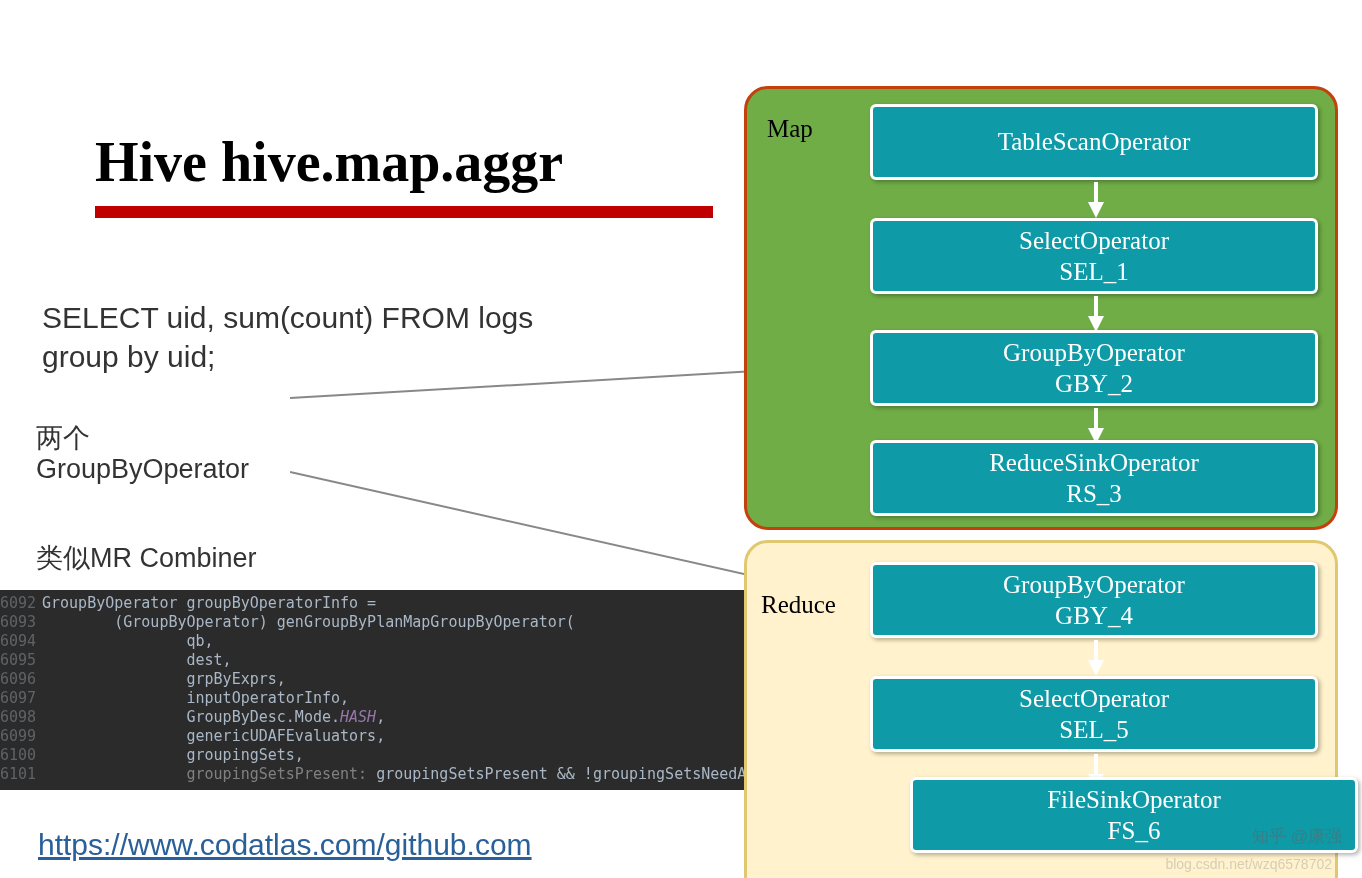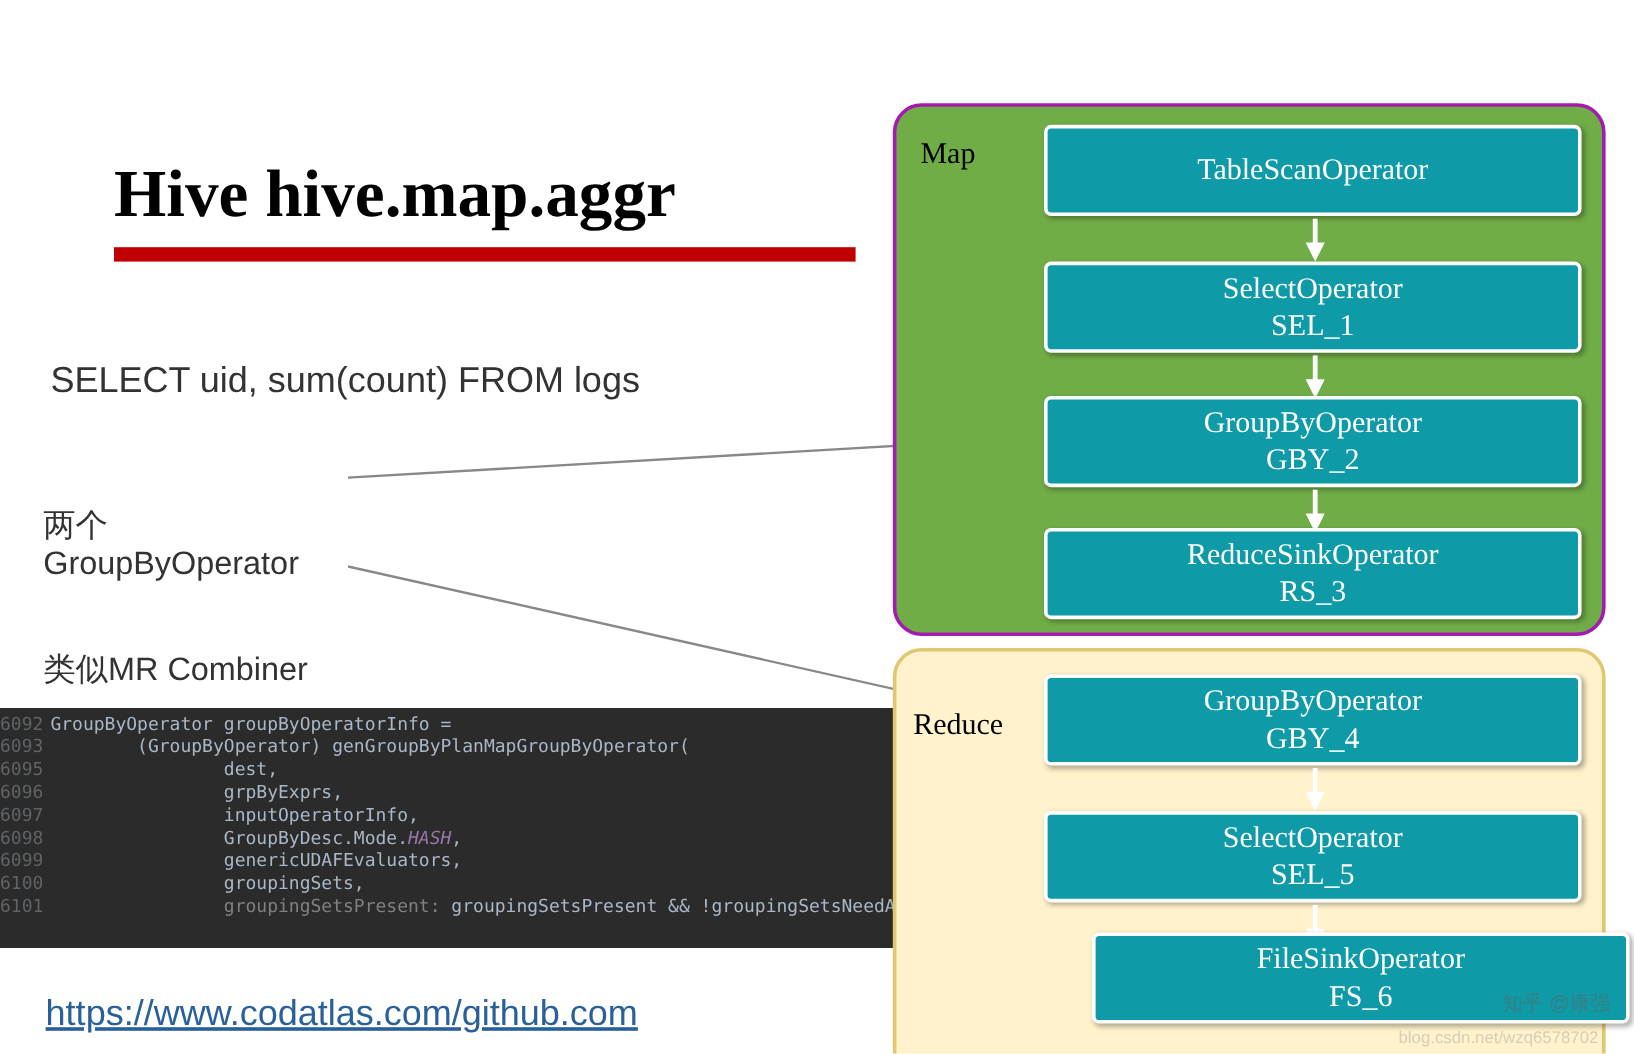--- a/index.html
+++ b/index.html
@@ -10,21 +10,21 @@
 .label-two { position: absolute; left: 36px; top: 420px; font-size: 27px; color: #333; }
 .label-gbo { position: absolute; left: 36px; top: 454px; font-size: 27px; color: #333; }
 .label-combiner { position: absolute; left: 36px; top: 540px; font-size: 27px; color: #333; }
 .code-panel { position: absolute; left: 0px; top: 590px; width: 868px; height: 200px; background: #2b2b2b; color: #a9b7c6; font-family: 'Consolas', monospace; font-size: 15px; padding: 4px 0; }
 .code-line { display: flex; line-height: 19px; }
 .line-no { width: 42px; text-align: right; color: #606366; padding-right: 12px; }
 .code-content { white-space: pre; }
 .code-hash { color: #9876aa; font-style: italic; margin-top: 44px; }
 .code-param { color: #808080; }
 .link-text { position: absolute; left: 38px; top: 828px; font-size: 30px; color: #2a6099; text-decoration: underline; }
-.map-container { position: absolute; top: 86px; left: 744px; width: 594px; height: 444px; background: #70ad47; border: 3px solid #a21caf; border-radius: 24px; }
+.map-container { position: absolute; top: 86px; left: 744px; width: 594px; height: 444px; background: #70ad47; border: 3px solid #c2410c; border-radius: 24px; }
 .map-label { position: absolute; left: 20px; top: 26px; font-family: 'Times New Roman', serif; font-size: 25px; color: #000; }
 .reduce-container { position: absolute; top: 540px; left: 744px; width: 594px; height: 360px; background: #fff2cc; border: 3px solid #e0c870; border-radius: 24px; }
 .reduce-label { position: absolute; left: 14px; top: 48px; font-family: 'Times New Roman', serif; font-size: 25px; color: #000; }
 .op-box { position: absolute; left: 870px; width: 448px; height: 76px; background: #0e9aa7; border: 3px solid #fff; border-radius: 6px; color: #fff; text-align: center; font-family: 'Times New Roman', serif; font-size: 25px; line-height: 1.25; display: flex; flex-direction: column; justify-content: center; box-shadow: 2px 2px 4px rgba(0,0,0,0.3); }
 .op-ts { top: 104px; }
 .op-sel1 { top: 218px; }
 .op-gby2 { top: 330px; }
 .op-rs3 { top: 440px; }
 .op-gby4 { top: 562px; }
 .op-sel5 { top: 676px; }
@@ -41,20 +41,21 @@
 .connector { position: absolute; pointer-events: none; }
 </style>
 </head>
 <body>
 
 <div class="page-title">Hive hive.map.aggr</div>
 <div class="red-line"></div>
 
 <div class="sql-text">
   <div>SELECT uid, sum(count) FROM logs</div>
+  <div>group by uid;</div>
 </div>
 
 <div class="label-two">两个</div>
 <div class="label-gbo">GroupByOperator</div>
 <div class="label-combiner">类似MR Combiner</div>
 
 <svg class="connector" style="left:290px; top:360px; width:580px; height:40px;">
   <line x1="0" y1="38" x2="570" y2="5" stroke="#888" stroke-width="2"></line>
   <polygon points="570,5 558,0 560,12" fill="#888"></polygon>
 </svg>
@@ -64,20 +65,24 @@
 </svg>
 
 <div class="code-panel">
   <div class="code-line">
       <span class="line-no">6092</span>
       <span class="code-content">GroupByOperator groupByOperatorInfo =</span>
     </div>
   <div class="code-line">
       <span class="line-no">6093</span>
       <span class="code-content">        (GroupByOperator) genGroupByPlanMapGroupByOperator(</span>
+    </div>
+  <div class="code-line">
+      <span class="line-no">6094</span>
+      <span class="code-content">                qb,</span>
     </div>
   <div class="code-line">
       <span class="line-no">6095</span>
       <span class="code-content">                dest,</span>
     </div>
   <div class="code-line">
       <span class="line-no">6096</span>
       <span class="code-content">                grpByExprs,</span>
     </div>
   <div class="code-line">

